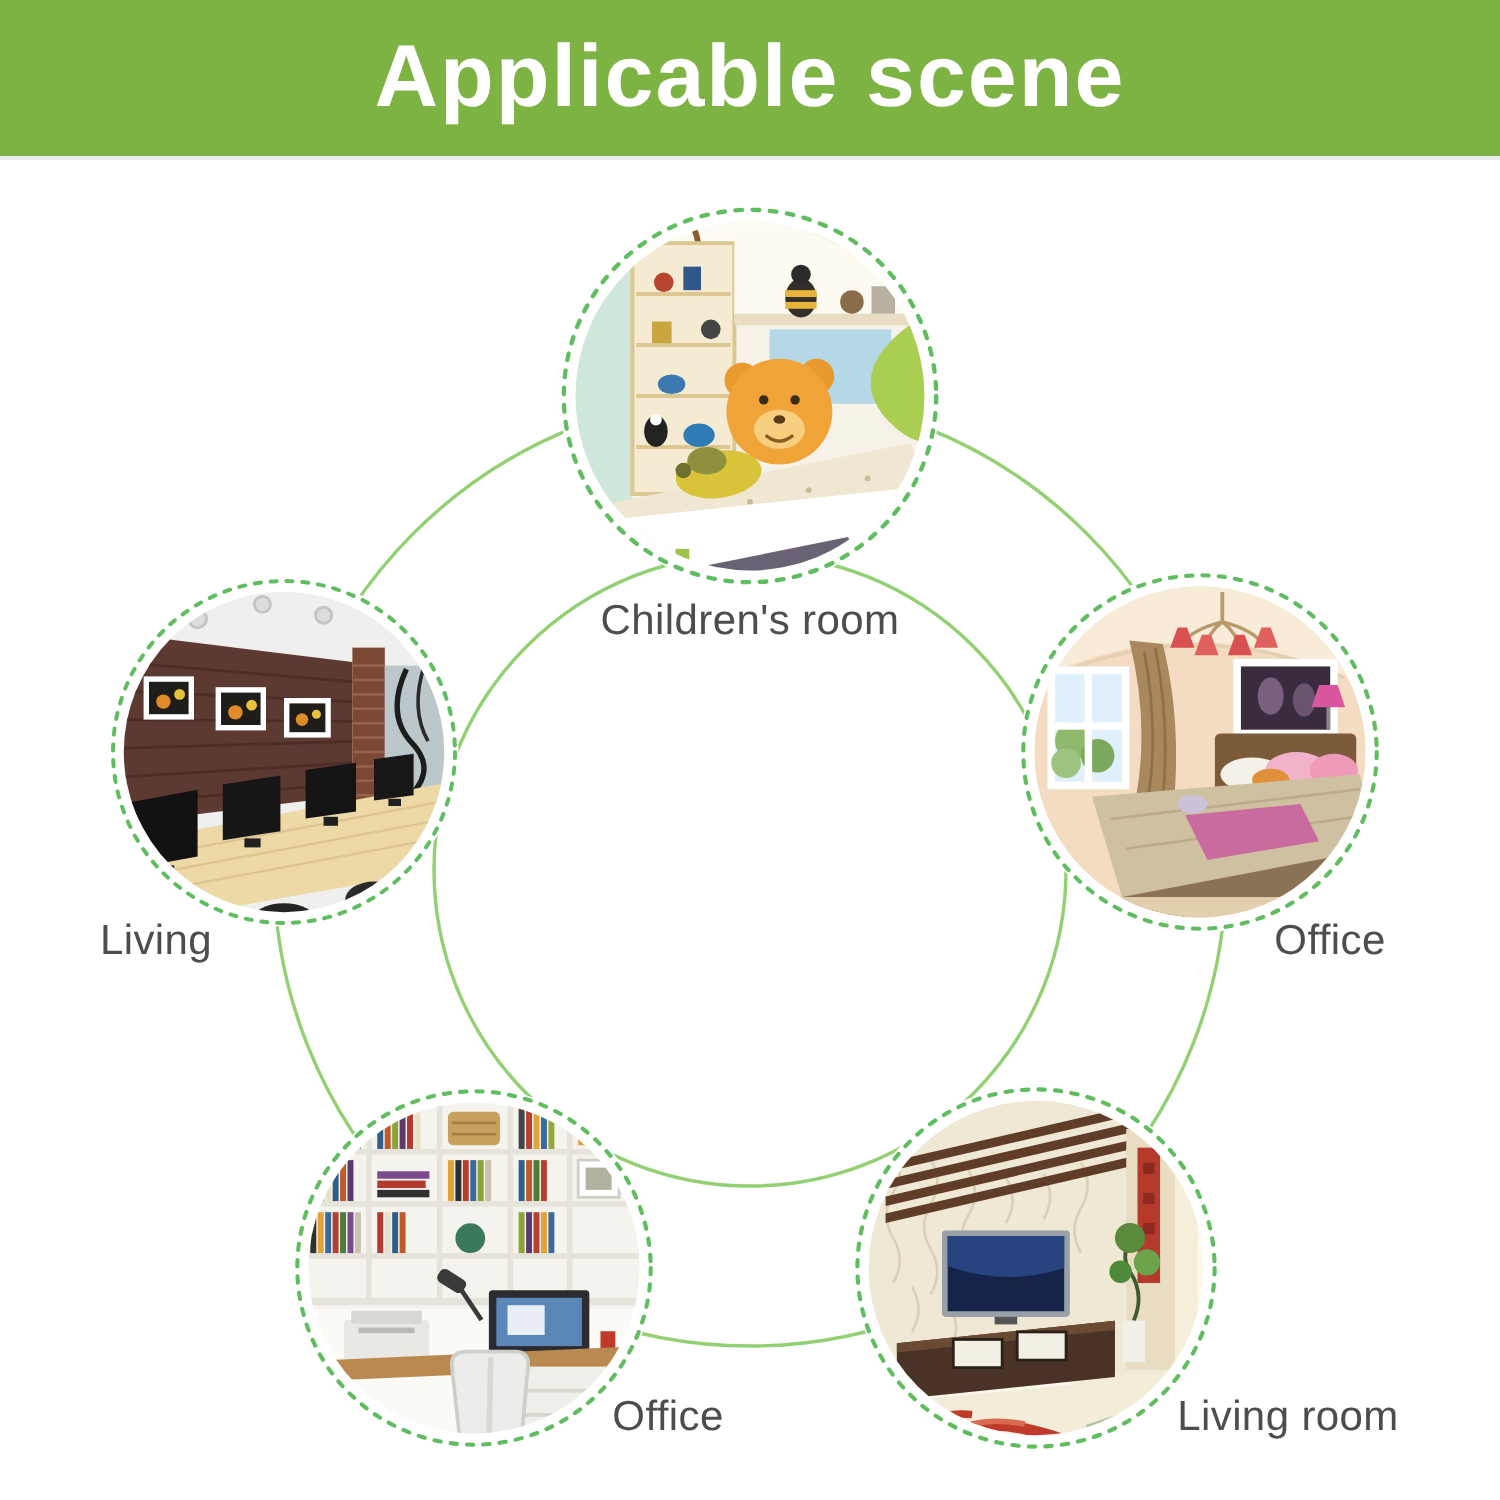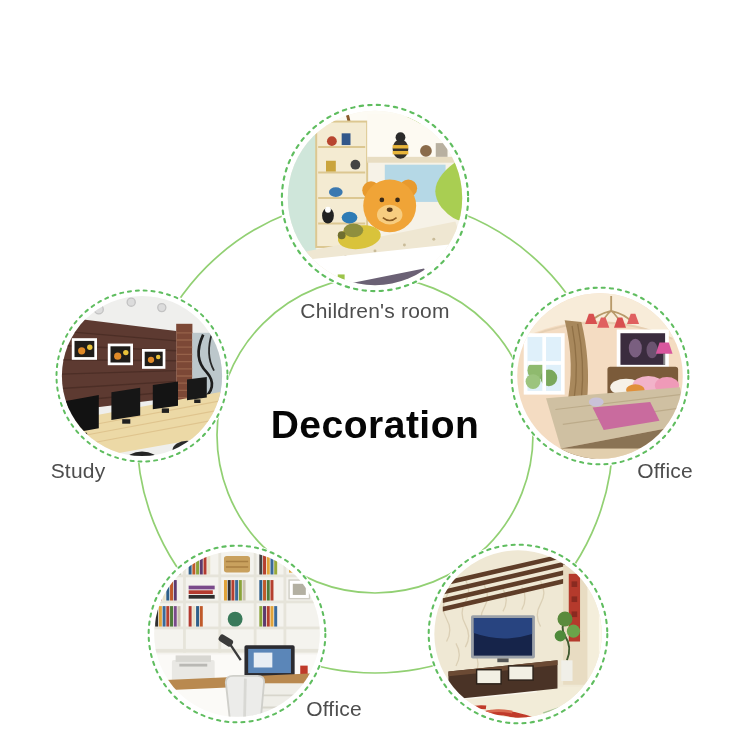--- a/index.html
+++ b/index.html
@@ -15,20 +15,23 @@
   .scene-label{position:absolute;transform:translate(-50%,-50%);font-size:21px;color:#4d4d4d;
                white-space:nowrap;letter-spacing:0.2px;}
   .center-title{position:absolute;left:375px;top:425px;transform:translate(-50%,-50%);
                 font-size:39px;font-weight:700;color:#060606;letter-spacing:0.5px;}
 </style>
 </head>
 <body>
 
 <div class="page">
 
+  <header class="banner">
+    <span class="banner-title">Applicable scene</span>
+  </header>
 
   <div class="diagram">
 
     <svg class="connectors" width="750" height="750" viewBox="0 0 750 750">
       <circle cx="375" cy="435" r="238" fill="none" stroke="#92d073" stroke-width="1.7"></circle>
       <circle cx="375" cy="435" r="158" fill="none" stroke="#92d073" stroke-width="1.7"></circle>
     </svg>
 
     <div class="scene" style="left:277px;top:100px;width:196px;height:196px">
       <svg viewBox="0 0 200 200">
@@ -377,19 +380,19 @@
           <path d="M50,190 q18,-12 44,-7" stroke="#d86a50" stroke-width="3" fill="none"></path>
           <path d="M36,186 q14,-10 30,-8" stroke="#c03a2a" stroke-width="4" fill="none"></path>
           <path d="M128,184 L200,160 L200,200 L140,200 Z" fill="#cfe0bc" opacity="0.85" stroke="#9cc08e" stroke-width="2"></path>
           <circle cx="168" cy="178" r="5" fill="#e8f2e0" stroke="#9cc08e" stroke-width="1.5"></circle>
         </g>
         <circle cx="100" cy="100" r="95" fill="none" stroke="#5fbd5f" stroke-width="2.2" stroke-dasharray="3.4 5.4" stroke-linecap="round"></circle>
       </svg>
     </div>
 
     <div class="scene-label" style="left:375px;top:311px">Children's room</div>
-    <div class="scene-label" style="left:78px;top:471px">Study</div>
+    <div class="scene-label" style="left:78px;top:471px">Living</div>
     <div class="scene-label" style="left:665px;top:471px">Office</div>
     <div class="scene-label" style="left:334px;top:709px">Office</div>
-
-    <div class="center-title">Decoration</div>
+    <div class="scene-label" style="left:644px;top:709px">Living room</div>
+
   </div>
 </div>
 
 </body></html>

